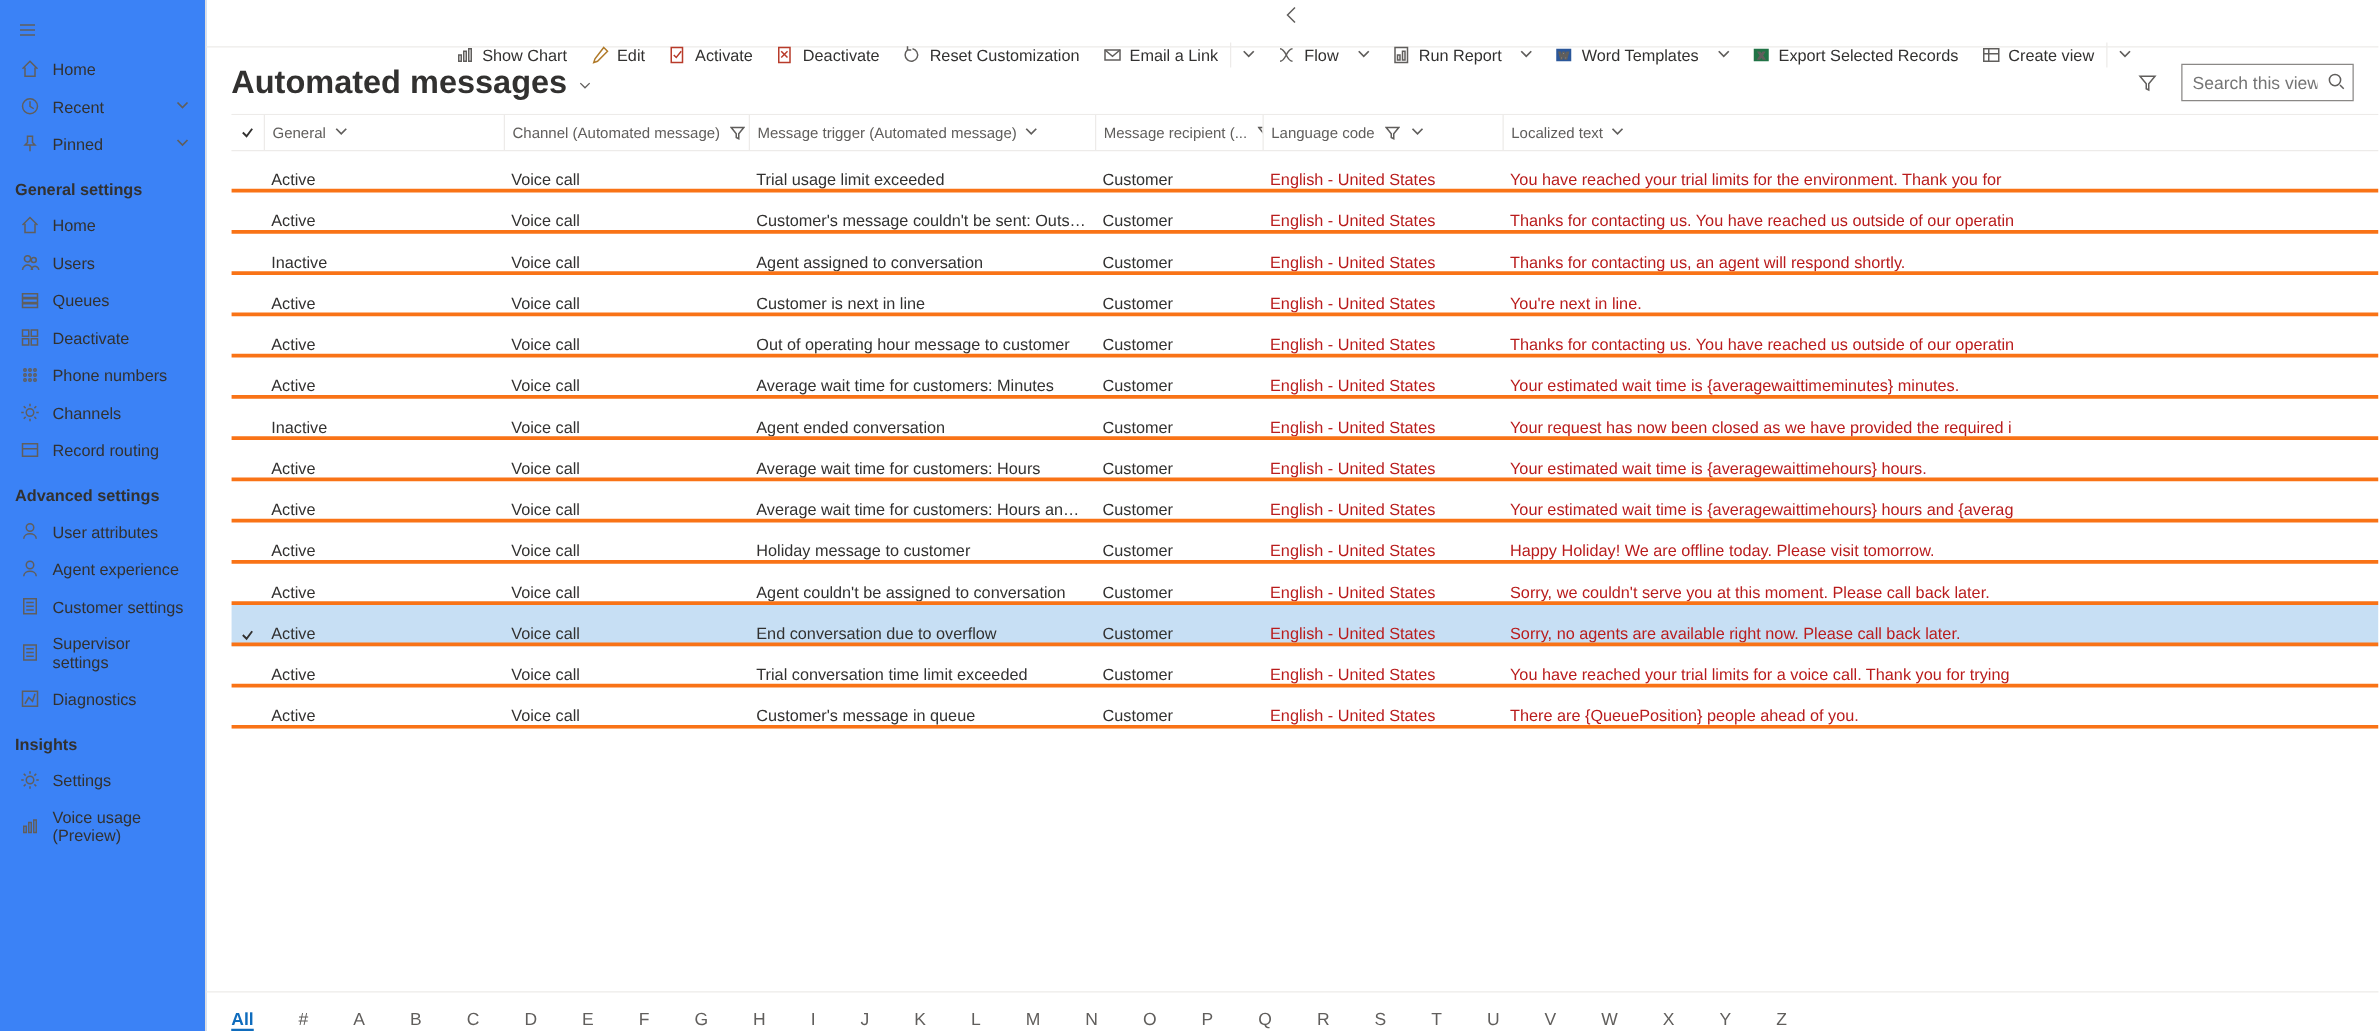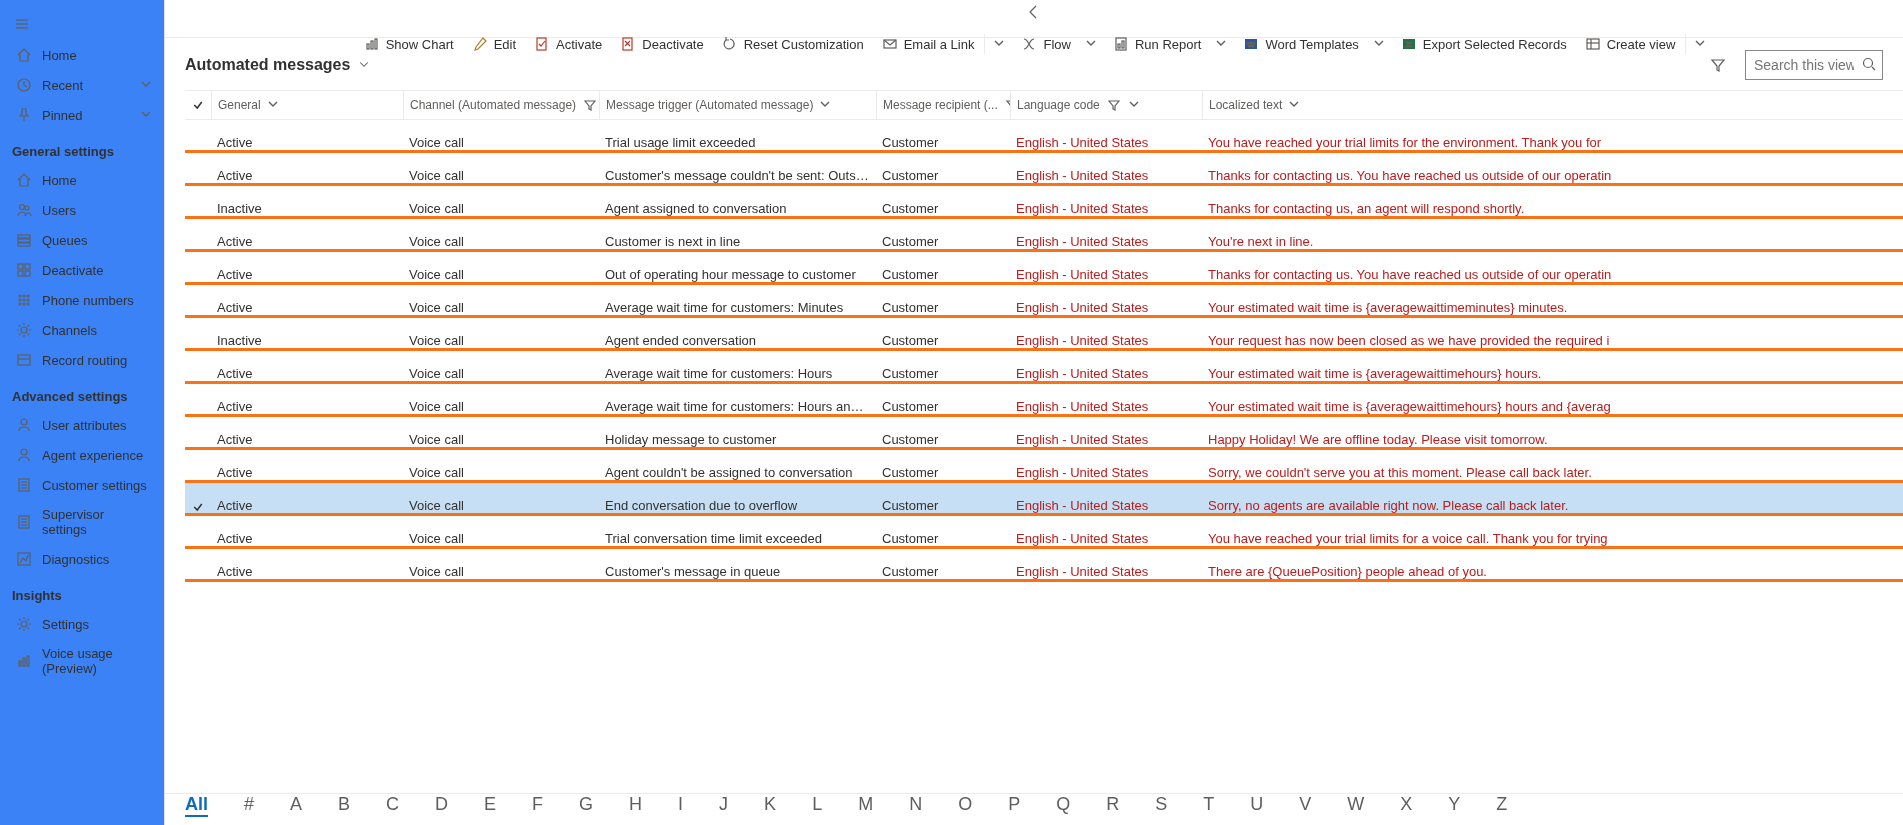--- a/index.html
+++ b/index.html
@@ -18,21 +18,21 @@
   .main { flex:1; display:flex; flex-direction:column; overflow:hidden; }
   
   .cmdbar { height:38px; display:flex; align-items:center; gap:4px; padding:0 8px; border-bottom:1px solid #edebe9;flex-direction:column; }
   .cmd { display:flex; align-items:center; gap:6px; padding:4px 8px; cursor:pointer; color:#323130; border-radius:2px; }
   .cmd .icon svg { stroke:#605e5c; }
   .cmd-split { display:flex; align-items:center; }
   .cmd-chev { padding:4px 6px; cursor:pointer; }
   .sep { width:1px; height:20px; background:#edebe9; margin:0 2px; }
   
   .titlebar { display:flex; align-items:center; padding:12px 20px 10px 20px; }
-  .view-title { font-size:16px; font-weight:600; display:flex; align-items:center; gap:8px; cursor:pointer; }
+  .view-title { font-size:26px; font-weight:600; display:flex; align-items:center; gap:8px; cursor:pointer; }
   .title-tools { margin-left:auto; display:flex; align-items:center; gap:12px; }
   .filter-btn { width:30px; height:30px; display:flex; align-items:center; justify-content:center; cursor:pointer; }
   .searchbox { position:relative; }
   .searchbox input { width:138px; height:30px; border:1px solid #8a8886; padding:4px 28px 4px 8px; font-size:14px; }
   .searchbox .sicon { position:absolute; right:6px; top:6px; }
   
   .grid { flex:1; overflow:hidden; display:flex; flex-direction:column; margin:0 0 0 20px; }
   .ghead { display:flex; align-items:center; border-top:1px solid #edebe9; border-bottom:1px solid #edebe9; color:#605e5c; font-size:12px; height:30px; }
   .gh { display:flex; align-items:center; gap:6px; padding:0 10px 0 0; border-left:1px solid #edebe9; height:100%; padding-left:6px; cursor:pointer; white-space:nowrap; overflow:hidden; }
   .gh:first-child { border-left:none; }
@@ -45,21 +45,21 @@
   .checkcol { width:26px; flex:0 0 26px; display:flex; align-items:center; justify-content:center; }
   .checkcol svg { width:12px; height:12px; stroke:#323130; fill:none; stroke-width:2; }
   
   .c-status  { width:192px; flex:0 0 192px; }
   .c-channel { width:196px; flex:0 0 196px; }
   .c-trigger { width:277px; flex:0 0 277px; }
   .c-recip   { width:134px; flex:0 0 134px; }
   .c-lang    { width:192px; flex:0 0 192px; }
   .c-text    { flex:1 1 auto; min-width:100px; }
   
-  .jumpbar { height:32px; border-top:1px solid #edebe9; display:flex; align-items:flex-start; gap:36px; padding-left:20px; color:#605e5c; font-size:18px; }
+  .jumpbar { height:32px; border-top:1px solid #edebe9; display:flex; align-items:flex-end; gap:36px; padding-left:20px; color:#605e5c; font-size:14px; }
   .jump { cursor:pointer; padding-bottom:2px; }
   .jump.active { color:#0f6cbd; border-bottom:2px solid #0f6cbd; font-weight:600; padding-bottom:0; }
   .chev svg { width:12px; height:12px; stroke:#605e5c; fill:none; stroke-width:1.4; }
 </style>
 </head>
 <body>
 <div class="app">
 
   <div class="sidebar">
     <div class="sb-top">

